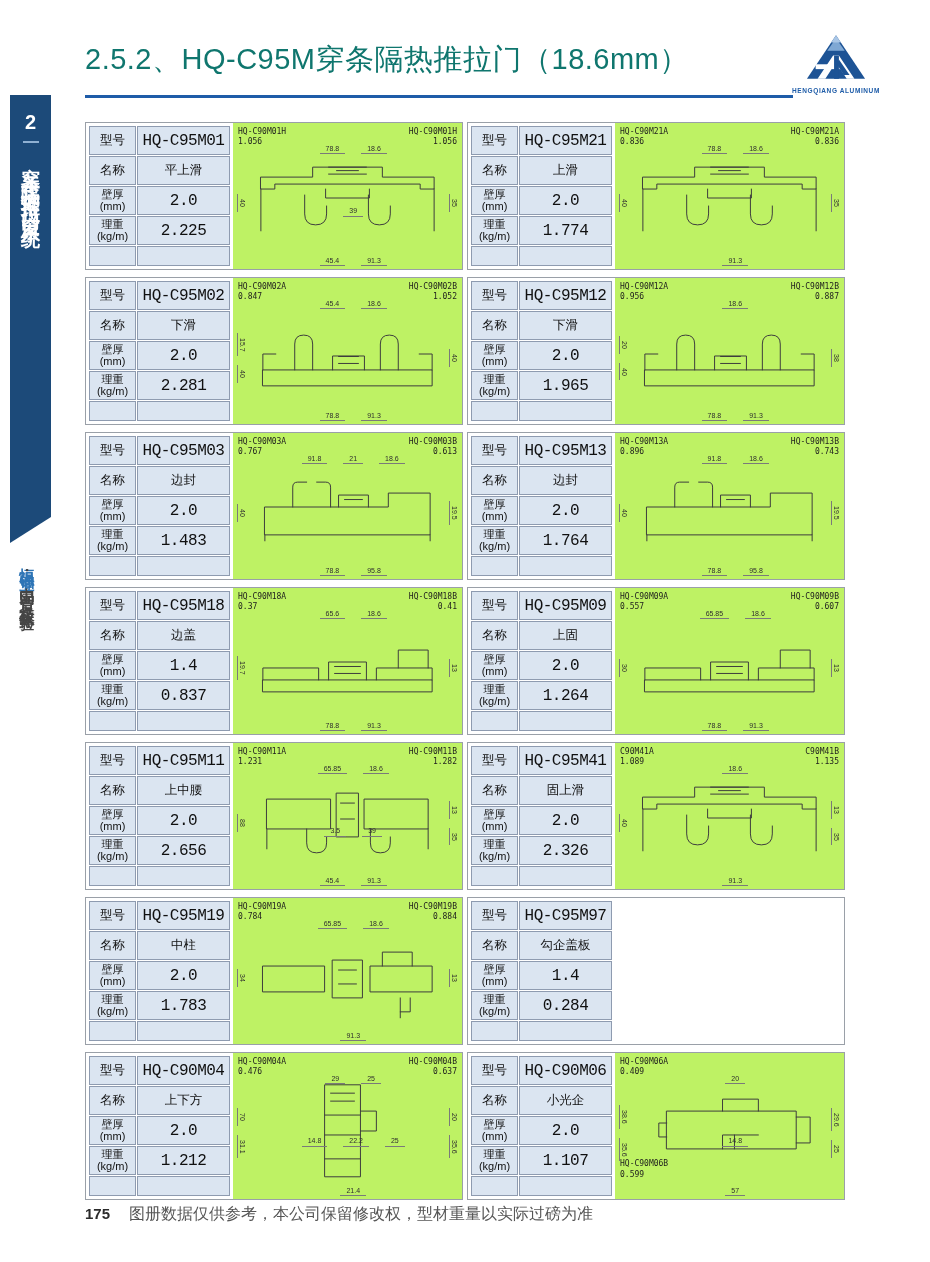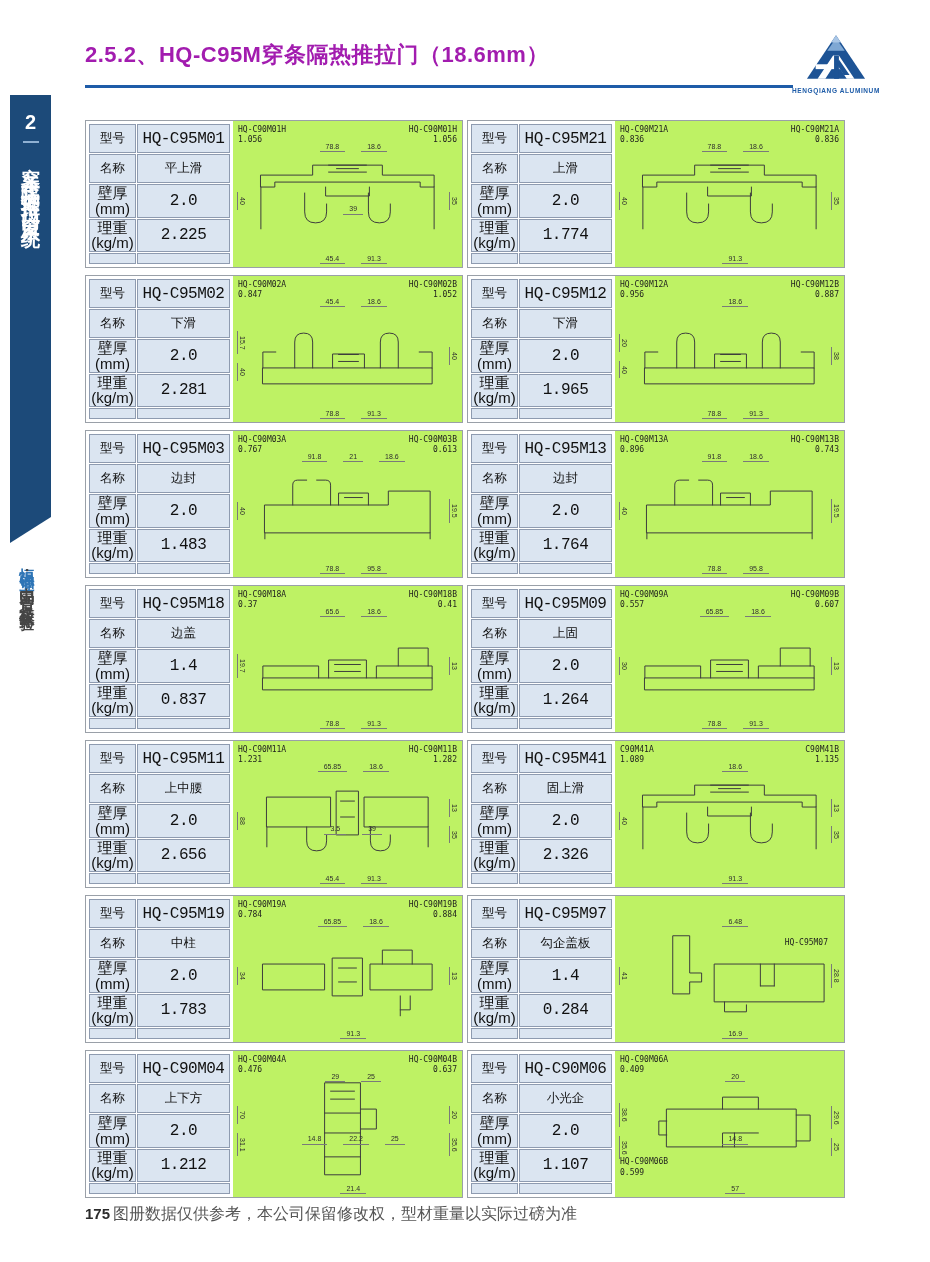--- a/index.html
+++ b/index.html
@@ -13,35 +13,35 @@
   .chapter-num{font-size:20px;font-weight:bold;padding-top:16px}
   .chapter-rule{width:16px;height:2px;background:#8fb0d2;margin:7px 0 10px}
   .chapter-title{writing-mode:vertical-rl;font-size:19px;letter-spacing:6px;font-weight:600}
   .slogan{position:absolute;left:17px;top:556px;writing-mode:vertical-rl;
     font-size:15px;font-weight:bold;letter-spacing:3px}
   .slogan .brand{color:#2e75b6}
   .slogan .rest{color:#454545}
 
   
   main{position:absolute;left:85px;top:40px;width:762px}
-  h1{font-size:22px;font-weight:bold;color:#a21caf;letter-spacing:0.5px}
+  h1{font-size:29px;font-weight:normal;color:#0f766e;letter-spacing:0.5px}
   .title-rule{width:708px;height:3px;background:#1e5ca8;margin-top:15px}
   .logo{position:absolute;right:36px;top:34px;width:116px;text-align:center}
   .logo-text{font-size:6.5px;font-weight:bold;color:#1e5ca8;letter-spacing:0.6px;margin-top:2px}
 
   
-  .grid{display:grid;grid-template-columns:378px 378px;gap:7px 4px;margin-top:32px}
+  .grid{display:grid;grid-template-columns:378px 378px;gap:7px 4px;margin-top:24px}
   .block{height:148px;border:1px solid #9aa0a8;background:#fff;display:flex;overflow:hidden}
   .spec-table{width:147px;padding:3px;display:flex;flex-direction:column;gap:1px;background:#fff}
   .trow{display:flex;gap:1px;flex:0 0 29px}
   .trow.fill{flex:1 1 auto}
   .cell{border:1px solid #8e9bb0;background:#dbe5f1;display:flex;align-items:center;
     justify-content:center;font-size:12.5px;color:#101010}
   .cell.lab{width:47px;flex:none;flex-direction:column;line-height:1.05;text-align:center}
-  .cell.lab span{display:block;font-size:15px}
+  .cell.lab span{display:block;font-size:11px}
   .cell.val{flex:1}
   .mono{font-family:"Liberation Mono","DejaVu Sans Mono",monospace;font-size:16px;letter-spacing:-0.5px}
 
   
   .drawing{flex:1;position:relative;background:#bef264}
   svg.profile{position:absolute;left:0;top:20px;width:100%;height:112px}
   svg.profile path{fill:none;stroke:#3c3c3c;stroke-width:1;stroke-linejoin:round;stroke-linecap:round}
   .part-label{position:absolute;font-family:"DejaVu Sans Mono",monospace;font-size:8px;
     line-height:1.3;color:#1d1d1d;white-space:pre}
   .pos-tl{top:4px;left:5px}
@@ -55,21 +55,21 @@
   .dim{font-size:7px;color:#2e2e2e;border-bottom:1px solid #7a7a7a;padding:0 6px;
     line-height:1.35;white-space:nowrap}
   .dimcol{position:absolute;top:28px;bottom:14px;display:flex;flex-direction:column;
     justify-content:center;gap:9px;align-items:center}
   .dims-left{left:4px}
   .dims-right{right:4px}
   .vdim{writing-mode:vertical-rl;border-bottom:none;border-left:1px solid #7a7a7a;padding:5px 0;
     font-size:7px;color:#2e2e2e;line-height:1.2}
 
   
-  .footer{position:absolute;left:85px;top:1204px;display:flex;align-items:baseline;gap:3px}
+  .footer{position:absolute;left:85px;top:1204px;display:flex;align-items:baseline;gap:19px}
   .page-number{font-size:15px;font-weight:bold;color:#2b2b2b}
   .footer-note{font-size:16px;color:#555}
 </style>
 </head>
 <body>
 
 <aside class="sidebar-band">
   <div class="chapter-num">2</div>
   <div class="chapter-rule"></div>
   <div class="chapter-title">穿条式隔热推拉门窗系统</div>
@@ -760,41 +760,20 @@
               <span>理重</span>
               <span>(kg/m)</span>
             </div>
         <div class="cell val mono">0.284</div>
       </div>
       <div class="trow fill">
         <div class="cell lab"></div>
         <div class="cell val"></div>
       </div>
     </div>
-    <div class="drawing">
-      <svg class="profile" viewBox="0 0 230 112">
-            <path d="M58 20 v58 h17 v-12 h12 v-9 h-12 v-37 z"></path>
-            <path d="M100 48 h110 v38 h-110 z"></path>
-            <path d="M146 48 v22 M160 48 v22 M146 70 h14"></path>
-            <path d="M110 86 v10 h22 v-7"></path>
-          </svg>
-    <div class="part-label pos-mr">HQ-C95M07</div>
-          <div class="dimrow dims-top">
-            <span class="dim">6.48</span>
-          </div>
-          <div class="dimrow dims-bottom">
-            <span class="dim">16.9</span>
-          </div>
-          <div class="dimcol dims-left">
-            <span class="vdim">41</span>
-          </div>
-          <div class="dimcol dims-right">
-            <span class="vdim">28.8</span>
-          </div>
-        </div>
   </div>
 
   <div class="block">
     <div class="spec-table">
       <div class="trow">
         <div class="cell lab">型号</div>
         <div class="cell val mono">HQ-C90M04</div>
       </div>
       <div class="trow">
         <div class="cell lab">名称</div>

